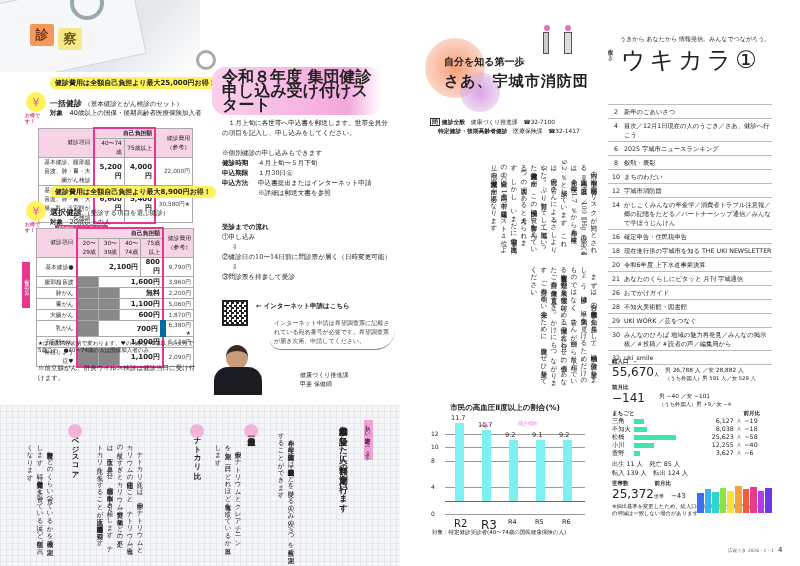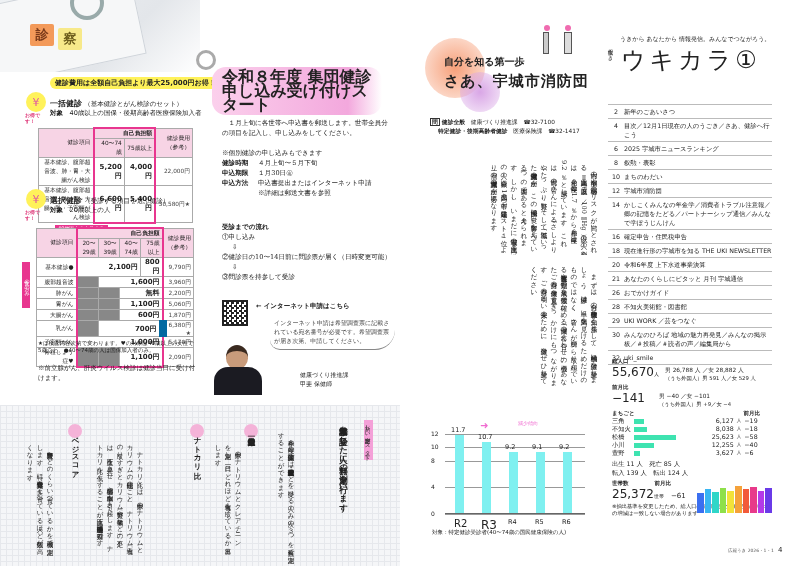--- a/index.html
+++ b/index.html
@@ -80,20 +80,21 @@
           <td class="bold" style="border-left:2px solid #e8368f;border-bottom:2px solid #e8368f">6,600円</td>
           <td class="bold" style="border-right:2px solid #e8368f;border-bottom:2px solid #e8368f">5,400円</td>
           <td class="ref">30,580円★</td>
         </tr>
   </tbody>
     </table>
   <span class="pinktag" style="margin-left:30px">40歳以上の女性のみ</span>
 </div>
 
 <div class="abs" style="left:25px;top:186px">
+  <div class="yb" style="margin-left:25px;display:inline-block">健診費用は全額自己負担より最大8,900円お得！</div>
   <div style="display:flex;align-items:center;gap:3px;margin-top:3px">
     <div style="display:flex;flex-direction:column;align-items:center;width:22px">
       <div class="badge">¥</div>
       <div class="badge-lbl">お得です！</div>
     </div>
     <div>
       <div><b style="font-size:8px">選択健診</b> <span style="font-size:6.5px">（受診する項目を選ぶ健診）</span></div>
       <div style="font-size:6.5px"><b>対象</b>　<span>20歳以上の人</span></div>
     </div>
   </div>
@@ -142,21 +143,21 @@
   <tr>
         <td>大腸がん</td>
         <td class="gray" style="border-left:2px solid #e8368f"></td>
         <td class="gray"></td>
         <td colspan="2" class="bold" style="border-right:2px solid #e8368f">600円</td>
         <td class="ref">1,870円</td>
       </tr>
   <tr>
         <td style="height:16px">乳がん</td>
         <td class="gray" style="border-left:2px solid #e8368f"></td>
-        <td colspan="3" class="bold" style="border-right:8px solid #0369a1">700円</td>
+        <td colspan="3" class="bold" style="border-right:6px solid #0369a1">700円</td>
         <td class="ref">6,380円★</td>
       </tr>
   <tr>
         <td>子宮頸がん</td>
         <td colspan="4" class="bold" style="border-left:2px solid #e8368f;border-right:2px solid #e8368f">1,000円</td>
         <td class="ref">5,170円</td>
       </tr>
   <tr>
         <td>骨粗しょう症♥</td>
         <td class="gray" style="border-left:2px solid #e8368f;border-bottom:2px solid #e8368f"></td>
@@ -233,21 +234,22 @@
   <div style="position:absolute;left:24px;top:7px;width:8px;height:22px;background:#ddd;border:1px solid #555"></div>
 </div>
 <div class="abs" style="left:430px;top:118px;font-size:5.8px;line-height:9px;width:175px">
   <div><b><span style="border:1px solid #333;padding:0 1px">問</span> <span>健診全般</span></b>　<span>健康づくり推進課</span>　<span>☎32-7100</span></div>
   <div style="padding-left:8px"><b>特定健診・後期高齢者健診</b>　<span>医療保険課</span>　<span>☎32-1417</span></div>
 </div>
 <div class="abs vt" style="left:414px;top:160px;width:185px;height:95px;font-size:6.6px;line-height:10px;text-indent:1em;overflow:hidden">市内の脳卒中や心臓病のリスクが高いとされる、高血圧Ⅱ度以上（160／100㎜Hg以上）の人の割合は、令和２年度の11.7％から令和６年度は9.2％と減少しています。これは、市民の皆さんによる「さしより野菜」や「たっぷり野菜」、そして「減塩」といった健康意識の向上が、この減少傾向に良い影響を与えている一つの要因であると考えられます。しかし、いまだに宇城市の高血圧Ⅱ度以上の人の割合は、県内14市中10年連続ワースト１位。より一層の健康意識の向上が必要になります。</div>
 <div class="abs vt" style="left:414px;top:262px;width:185px;height:125px;font-size:6.6px;line-height:10px;text-indent:1em;overflow:hidden">まずは、自分の健康状態を知る第一歩として、積極的に健診を受診しましょう。健診は、単に病気を見つけるためだけのものではなく、皆さんが日頃から取り組んでいる食生活改善や運動の成果を数値で確かめる「健康の答え合わせ」の機会。あなたご自身の健康を見直すきっかけにもつながります。ご自身の明るい未来のために、健診をぜひ受診してください。</div>
 
 <div class="abs" style="left:410px;top:396px;width:190px;height:160px">
-  <div id="chart-plot" style="position:absolute;left:35px;top:38px;width:140px;height:80px;border-bottom:1px solid #666">
+  <div style="text-align:center;font-size:7.5px;font-weight:bold;margin-top:7px">市民の高血圧Ⅱ度以上の割合(%)</div>
+  <div id="chart-plot" style="position:absolute;left:35px;top:38px;width:140px;height:68px;border-bottom:1px solid #666">
       <div style="position: absolute; left: 0px; right: 0px; top: 80px; border-top: 1px solid rgb(153, 153, 153);"></div>
       <div style="position: absolute; left: -14px; top: 76px; font-size: 6px;">0</div>
       <div style="position: absolute; left: 0px; right: 0px; top: 53.3333px; border-top: 1px solid rgb(153, 153, 153);"></div>
       <div style="position: absolute; left: -14px; top: 49.3333px; font-size: 6px;">4</div>
       <div style="position: absolute; left: 0px; right: 0px; top: 26.6667px; border-top: 1px solid rgb(153, 153, 153);"></div>
       <div style="position: absolute; left: -14px; top: 22.6667px; font-size: 6px;">8</div>
       <div style="position: absolute; left: 0px; right: 0px; top: 13.3333px; border-top: 1px solid rgb(153, 153, 153);"></div>
       <div style="position: absolute; left: -14px; top: 9.33333px; font-size: 6px;">10</div>
       <div style="position: absolute; left: 0px; right: 0px; top: 0px; border-top: 1px solid rgb(153, 153, 153);"></div>
       <div style="position: absolute; left: -14px; top: -4px; font-size: 6px;">12</div>
@@ -410,21 +412,21 @@
         <span style="font-size:4.5px;margin:0 3px">人</span>
         <span style="width:20px">−6</span>
       </div>
     </div>
   <div style="font-size:6.3px;line-height:9px;margin-top:2px">出生 11 人　死亡 85 人</div>
   <div style="font-size:6.3px;line-height:9px">転入 139 人　転出 124 人</div>
   <div style="display:flex;gap:26px;font-size:5.5px;font-weight:bold;margin-top:3px">
       <span>世帯数</span>
       <span>前月比</span>
     </div>
-  <div><span class="big">25,372</span><span style="font-size:5px">世帯</span>　<span style="font-size:7px">−61</span></div>
+  <div><span class="big">25,372</span><span style="font-size:5px">世帯</span>　<span style="font-size:7px">−43</span></div>
   <div style="font-size:5.3px;line-height:7px;margin-top:2px;width:160px">※抽出基準を変更したため、総人口の前月比と上記(出生から転出)の増減は一致しない場合があります</div>
 </div>
 <div class="abs" style="left:697px;top:485px;width:75px;height:28px;display:flex;align-items:flex-end;gap:1px">
   <div style="flex:1;height:70%;background:#3b6ff0"></div>
     <div style="flex:1;height:85%;background:#38b6f2"></div>
     <div style="flex:1;height:75%;background:#2fd6c8"></div>
     <div style="flex:1;height:90%;background:#8ee04a"></div>
     <div style="flex:1;height:80%;background:#f2e23a"></div>
     <div style="flex:1;height:95%;background:#f5a23a"></div>
     <div style="flex:1;height:85%;background:#f25a3a"></div>

